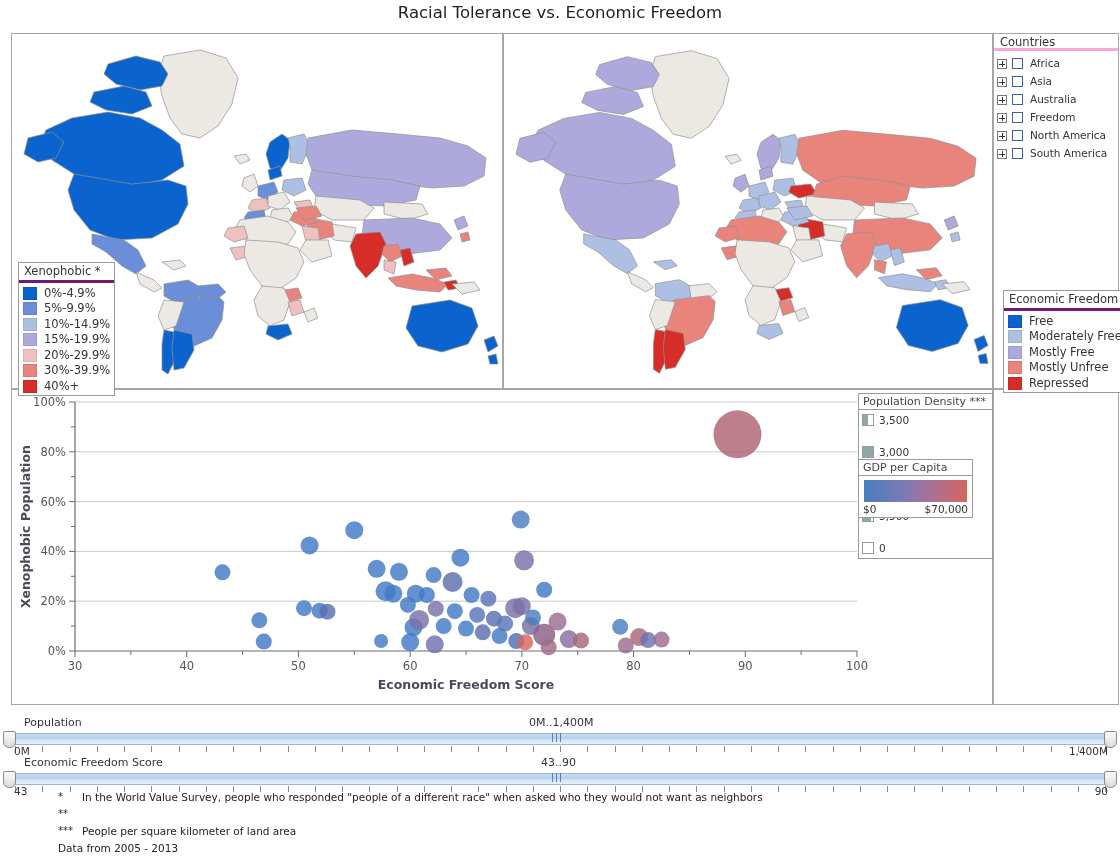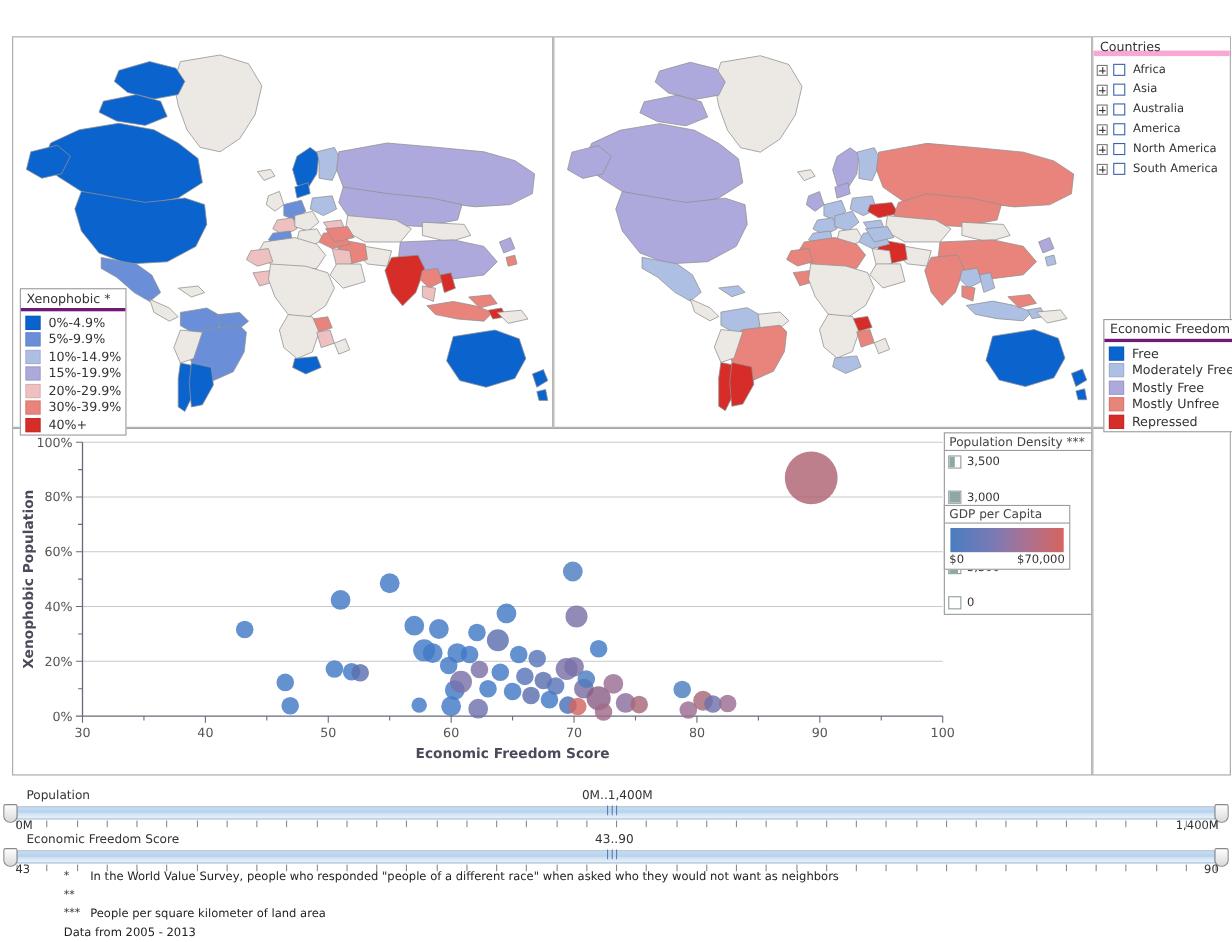--- a/index.html
+++ b/index.html
@@ -25,21 +25,21 @@
   #map-right  { left: 503px; top: 33px;  width: 490px; height: 356px; }
   #countries  { left: 993px; top: 33px;  width: 126px; height: 356px; border-left: 1px solid #a6a6a6; }
   #scatter    { left: 11px;  top: 389px; width: 982px; height: 316px; }
   #rightlow   { left: 993px; top: 389px; width: 126px; height: 316px; }
 
   .panel-inner { position: absolute; inset: 0; overflow: hidden; }
 
   
   .c-head {
     height: 17px; line-height: 17px; padding-left: 6px;
-    font-size: 11.5px; color: #333; border-bottom: 5px solid #f9a8d4;
+    font-size: 11.5px; color: #333; border-bottom: 3px solid #f9a8d4;
     background: #fff;
   }
   .c-row {
     display: flex; align-items: flex-end; height: 18px;
     padding-left: 3px; font-size: 10.5px; color: #333;
   }
   .c-plus {
     width: 10px; height: 10px; border: 1px solid #7a7a7a; background: #fff;
     position: relative; margin-right: 5px; flex: 0 0 auto;
   }
@@ -121,20 +121,21 @@
   .notes { position: absolute; left: 58px; top: 791px; width: 1000px; }
   .note-row { display: flex; align-items: flex-start; height: 17px; font-size: 10.5px; color: #222; }
   .note-mark { width: 24px; flex: 0 0 auto; font-size: 10px; }
   .note-plain { font-size: 10.5px; color: #222; height: 17px; }
 </style>
 </head>
 <body>
 
 <div id="root">
 
+  <div class="title">Racial Tolerance vs. Economic Freedom</div>
 
   <div class="panel" id="map-left">
     <div class="panel-inner">
       <svg class="mapsvg" width="490" height="354" viewBox="0 0 490 354">
         <g stroke="#909090" stroke-width="0.7">
 
           <path fill="#ece9e4" d="M152,22 L188,16 L214,24 L226,44 L220,70 L206,92 L188,104 L170,100 L158,84 L150,62 L146,40 Z"></path>
 
           <path fill="#0b63ce" d="M96,30 L124,22 L148,28 L156,40 L150,52 L128,56 L104,50 L92,40 Z"></path>
           <path fill="#0b63ce" d="M82,58 L112,52 L134,58 L140,72 L120,80 L94,76 L78,68 Z"></path>
@@ -374,21 +375,21 @@
       <span>Asia</span>
     </div>
     <div class="c-row">
       <span class="c-plus"></span>
       <span class="c-check"></span>
       <span>Australia</span>
     </div>
     <div class="c-row">
       <span class="c-plus"></span>
       <span class="c-check"></span>
-      <span>America</span>
+      <span>Freedom</span>
     </div>
     <div class="c-row">
       <span class="c-plus"></span>
       <span class="c-check"></span>
       <span>North America</span>
     </div>
     <div class="c-row">
       <span class="c-plus"></span>
       <span class="c-check"></span>
       <span>South America</span>

